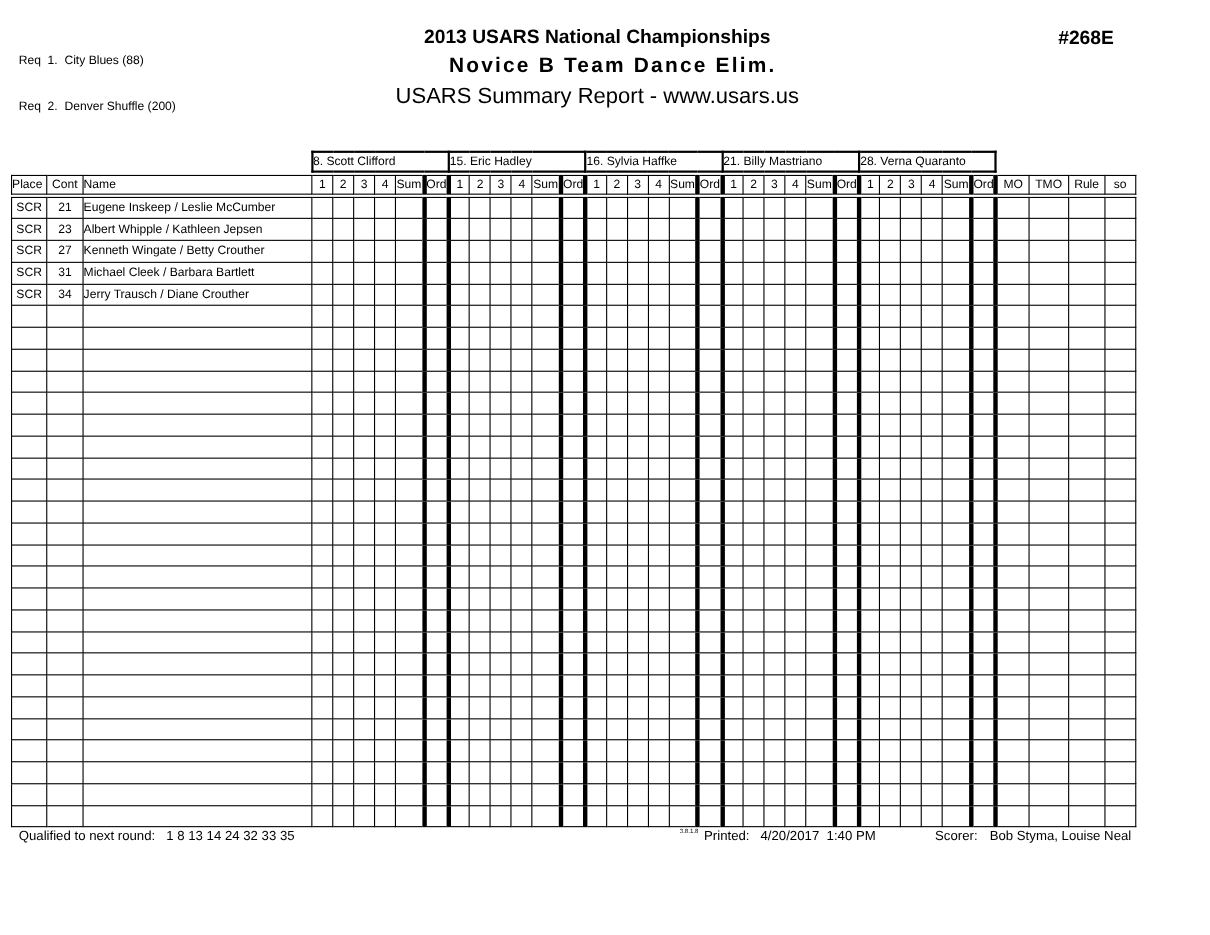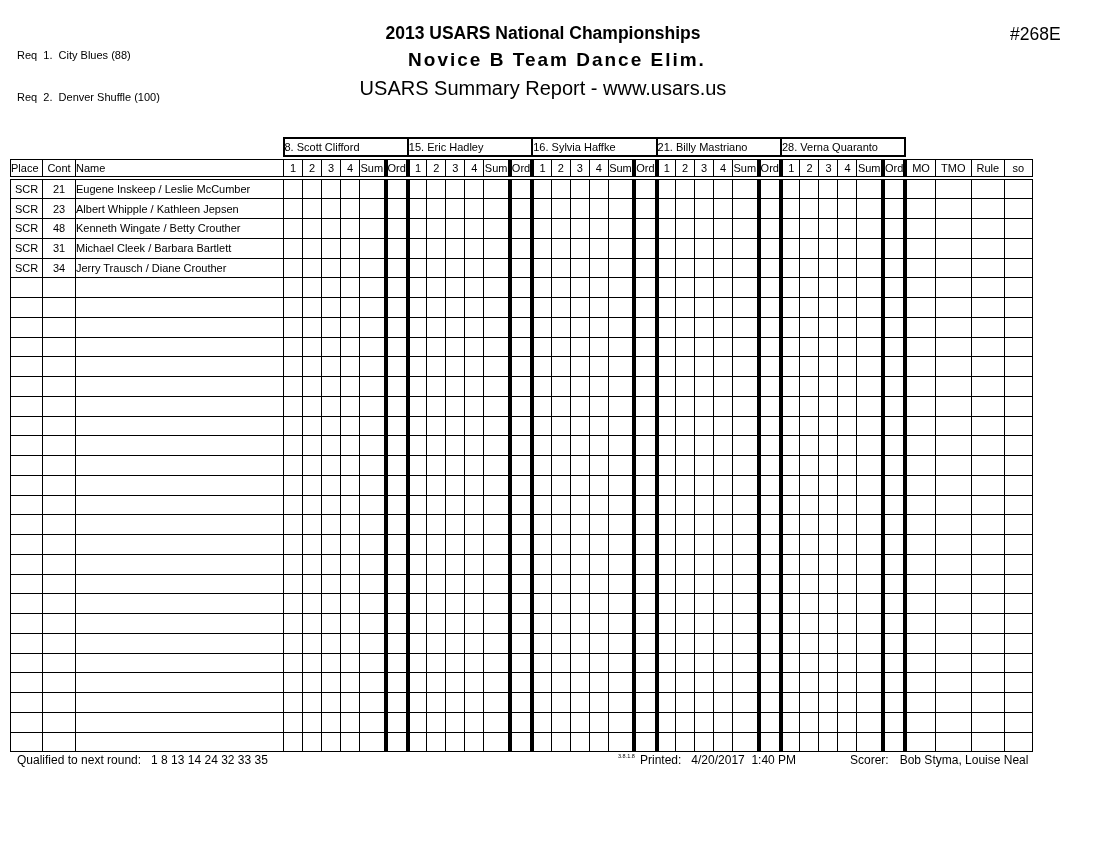--- a/index.html
+++ b/index.html
@@ -9,21 +9,21 @@
 
   
   .req-block { position:absolute; left:17px; top:20px; font-size:11px; line-height:14px; white-space:pre; }
 
   
   .titles { position:absolute; left:0; top:23px; width:1086px; text-align:center; }
   .t1 { font-size:17.5px; font-weight:bold; }
   .t2 { font-size:15px; margin-top:4px; white-space:pre; }
   .t3 { font-size:19px; font-weight:bold; letter-spacing:2px; margin-top:5px;margin-left:28px; }
   .t4 { font-size:20px; margin-top:6px; }
-  .event-number { position:absolute; left:962px; top:24px; font-size:17.5px; font-weight:normal;margin-left:48px; }
+  .event-number { position:absolute; left:962px; top:24px; font-size:17.5px; font-weight:bold; }
 
   
   #score-table { position:absolute; left:10px; top:137px; border-collapse:collapse; table-layout:fixed; font-size:11px; color:#000; }
   #score-table td { padding:0; overflow:hidden; white-space:nowrap; }
   tr.jrow  { height:18px; }
   td.jbox  { border:2px solid #000; padding-left:4px; white-space:pre; }
   td.nob   { border:none; }
   tr.sp    { height:3px; }
   tr.chrow { height:17px; }
   td.hd    { border:1px solid #000; text-align:center; }
@@ -44,21 +44,21 @@
   .scorer { position:absolute; left:850px; top:0; white-space:pre; }
   .scorer .val { margin-left:11px; }
 </style>
 </head>
 <body>
 
 <div class="page">
 
   <div class="req-block">
     <div>Req  1.  City Blues (88)</div>
-    <div>Req  2.  Denver Shuffle (100)</div>
+    <div>Req  2.  Denver Shuffle (200)</div>
   </div>
 
   <div class="event-number">#268E</div>
 
   <div class="titles">
     <div class="t1">2013 USARS National Championships</div>
     <div class="t3">Novice B Team Dance Elim.</div>
     <div class="t4">USARS Summary Report - www.usars.us</div>
   </div>
 
@@ -230,21 +230,21 @@
           <td class="dc"></td>
           <td class="dc"></td>
           <td class="dc ord"></td>
           <td class="dc"></td>
           <td class="dc"></td>
           <td class="dc"></td>
           <td class="dc"></td>
         </tr>
         <tr class="drow">
           <td class="dc center">SCR</td>
-          <td class="dc center">48</td>
+          <td class="dc center">27</td>
           <td class="dc namecell">Kenneth Wingate / Betty Crouther</td>
           <td class="dc"></td>
           <td class="dc"></td>
           <td class="dc"></td>
           <td class="dc"></td>
           <td class="dc"></td>
           <td class="dc ord"></td>
           <td class="dc"></td>
           <td class="dc"></td>
           <td class="dc"></td>

